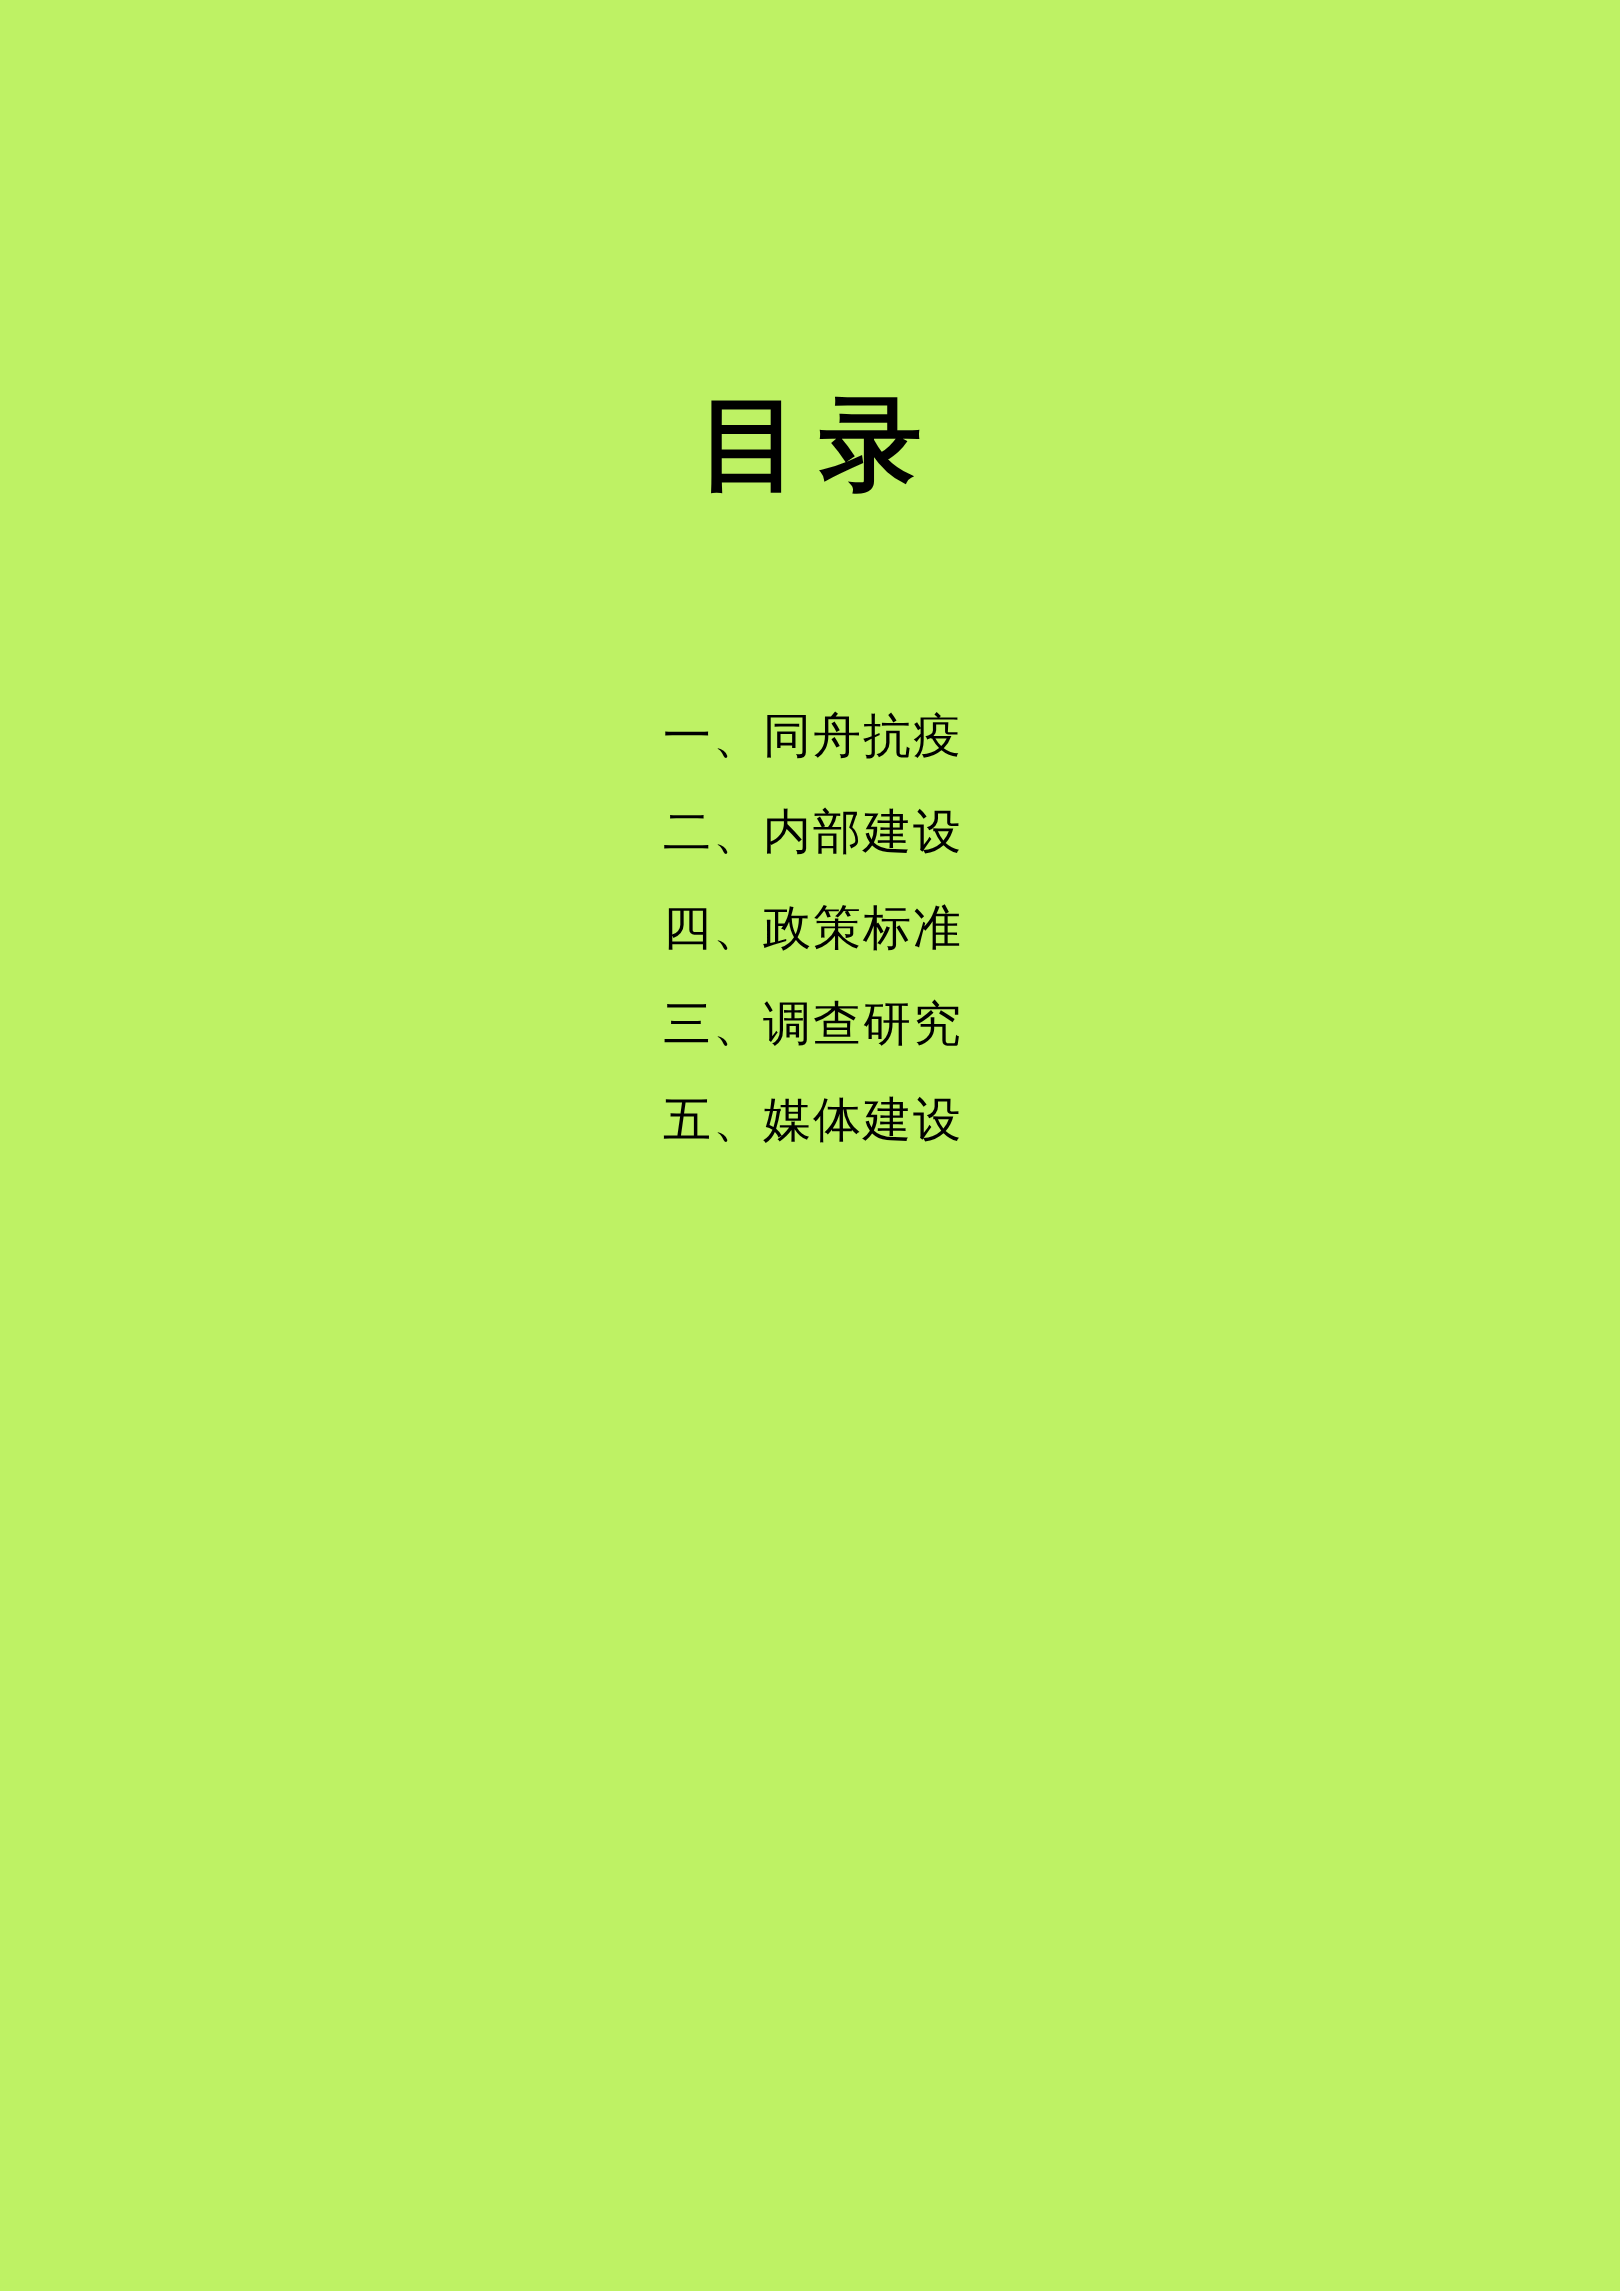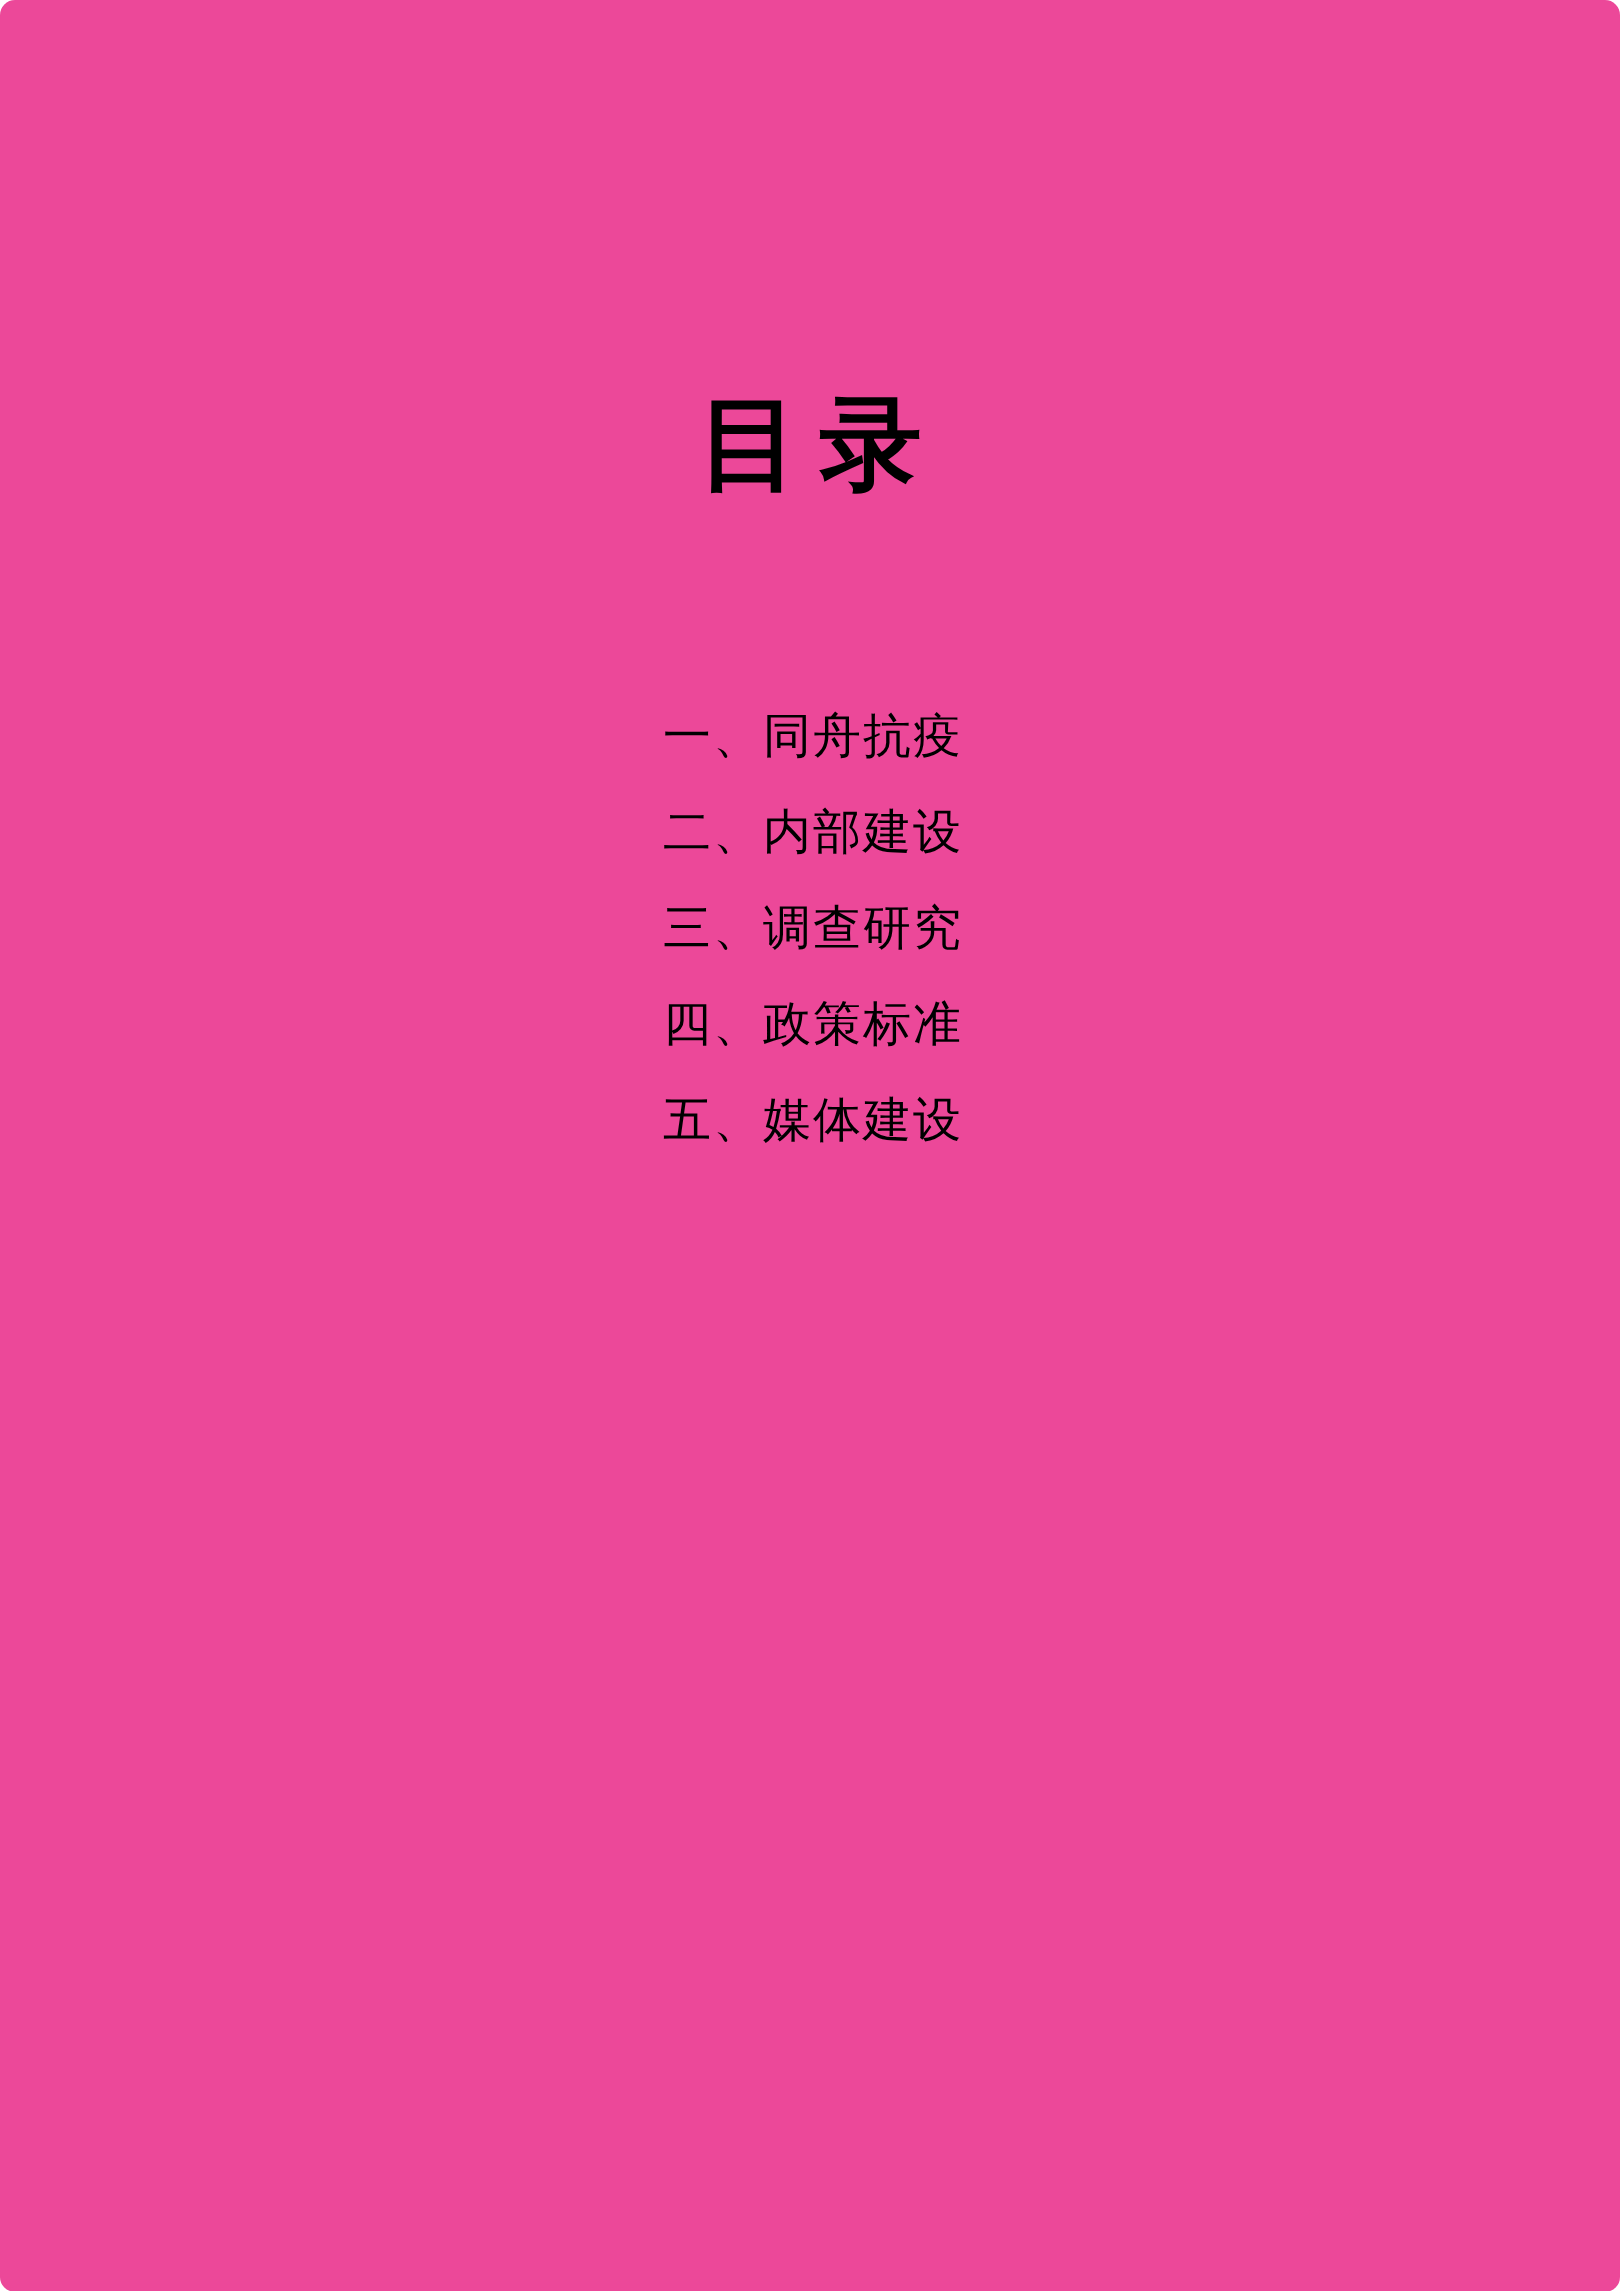--- a/index.html
+++ b/index.html
@@ -5,26 +5,25 @@
   
   html, body {
     margin: 0;
     padding: 0;
     background: #ffffff;
   }
   .page {
     position: relative;
     width: 1620px;
     height: 2292px;
-    background: #ec4899;
+    background: #bef264;
     color: #000000;
     font-family: "Liberation Serif", "DejaVu Serif", serif;
     overflow: hidden;
     margin: 0 auto;
-    border-radius: 15px;
   }
   .doc-title {
     position: absolute;
     top: 390px;
     left: 0;
     width: 100%;
     margin: 0;
     text-align: center;
     font-size: 102px;
     line-height: 110px;
@@ -49,19 +48,19 @@
 </head>
 <body>
 
 <div class="page">
 
   <h1 class="doc-title">目录</h1>
 
   <div class="toc">
     <div class="toc-item">一、同舟抗疫</div>
     <div class="toc-item">二、内部建设</div>
+    <div class="toc-item">四、政策标准</div>
     <div class="toc-item">三、调查研究</div>
-    <div class="toc-item">四、政策标准</div>
     <div class="toc-item">五、媒体建设</div>
   </div>
 
 </div>
 
 
 </body></html>

